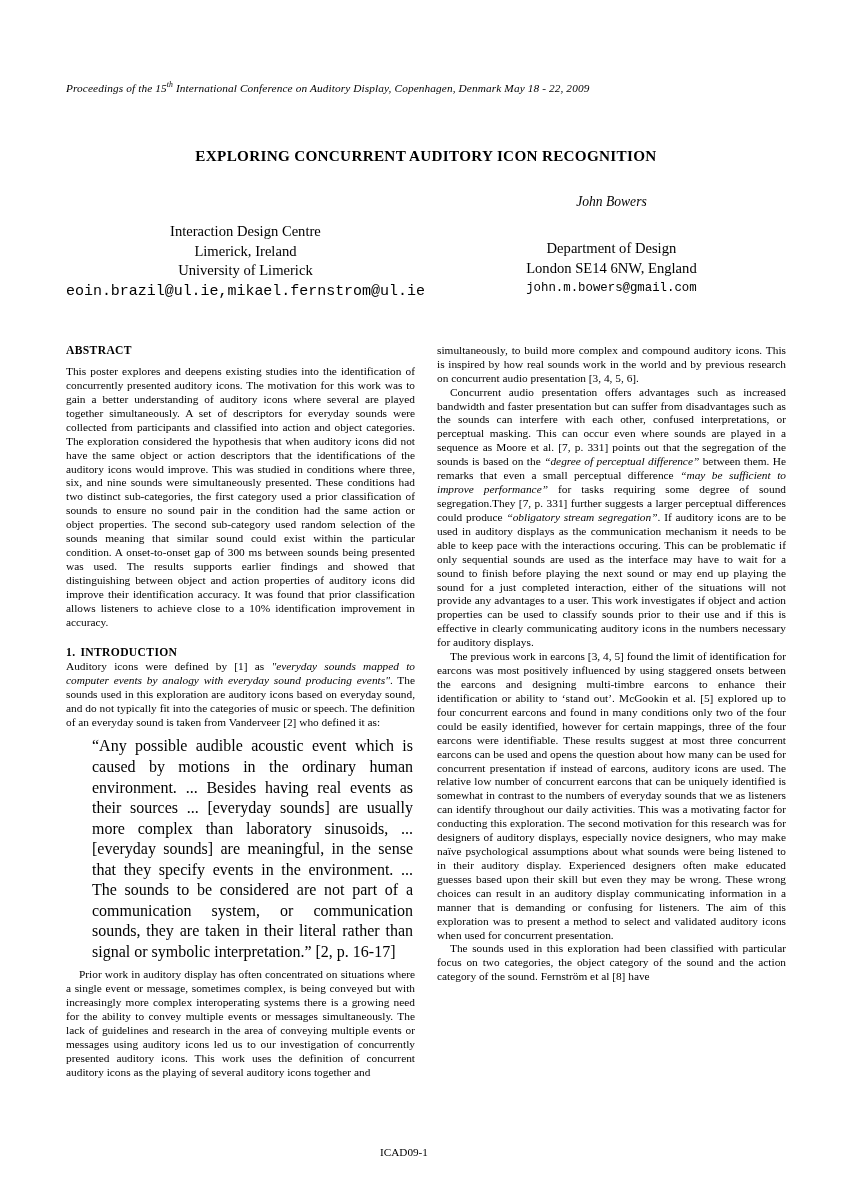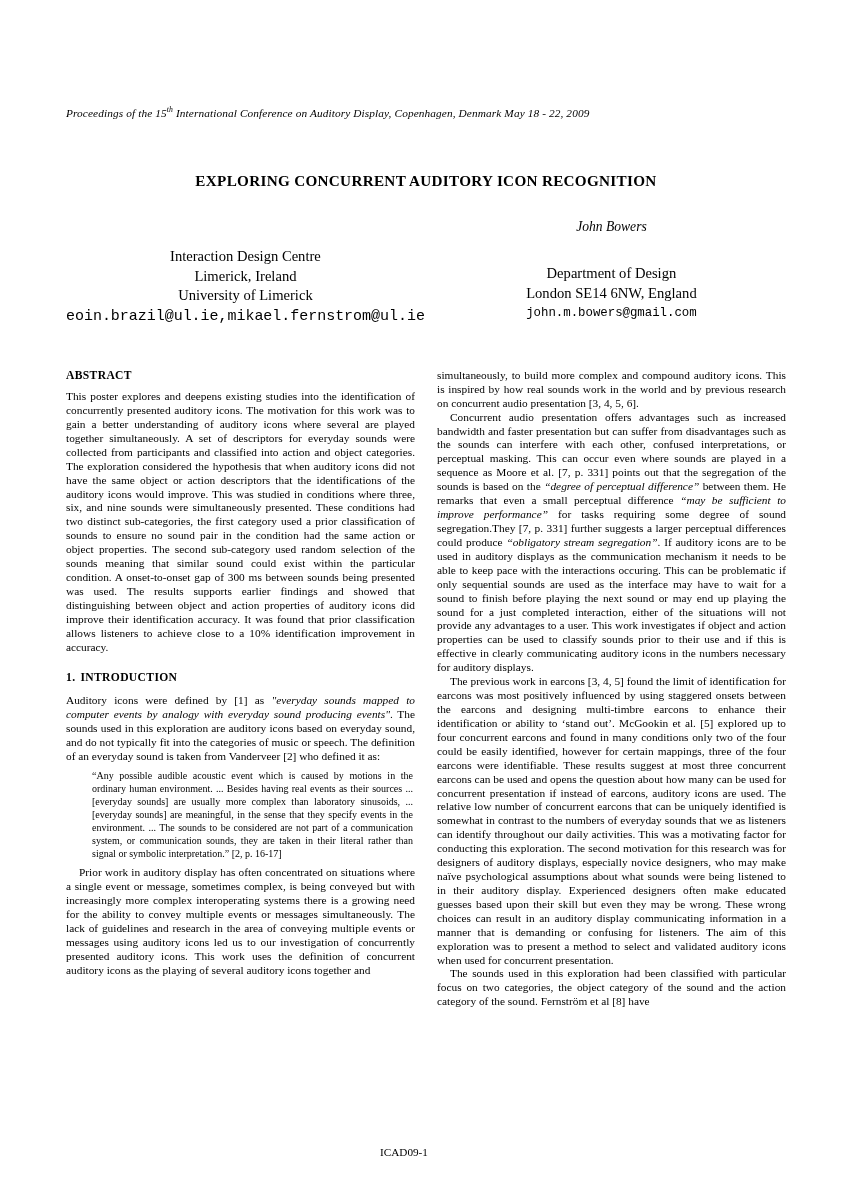--- a/index.html
+++ b/index.html
@@ -30,21 +30,20 @@
   }
 
   
   .running-head {
     font-style: italic;
     font-size: 11.3px;
     line-height: 1.2;
     letter-spacing: 0.01em;
     white-space: nowrap;
     margin-bottom: 0;
-    margin-top: 25px;
   }
   .running-head sup {
     font-size: 0.68em;
     vertical-align: super;
     line-height: 0;
   }
 
   
   .title-block {
     margin-top: 50px;
@@ -106,37 +105,37 @@
 
   .sec-head {
     text-align: left;
     font-weight: bold;
     font-size: 11.6px;
     letter-spacing: 0.03em;
     margin: 0 0 7px 0;
   }
   .sec-head.numbered {
     margin-top: 16px;
-    margin-bottom: 9px;
+    margin-bottom: 0;
   }
   .sec-head .num-gap { display: inline-block; width: 5px; }
 
   p.body {
     margin: 0;
     text-indent: 0;
     text-align: justify;
   }
   p.body.indent { text-indent: 13px; }
   p.body + p.body { margin-top: 0; }
 
   blockquote.quote {
     margin: 7px 0 6px 0;
     padding-left: 26px;
     padding-right: 2px;
-    font-size: 10px;
+    font-size: 16px;
     line-height: 1.285;
     text-align: justify;
   }
   blockquote.quote p { margin: 0; text-align: justify; }
 
   em.it { font-style: italic; }
 
   
   .page-footer {
     position: absolute;

